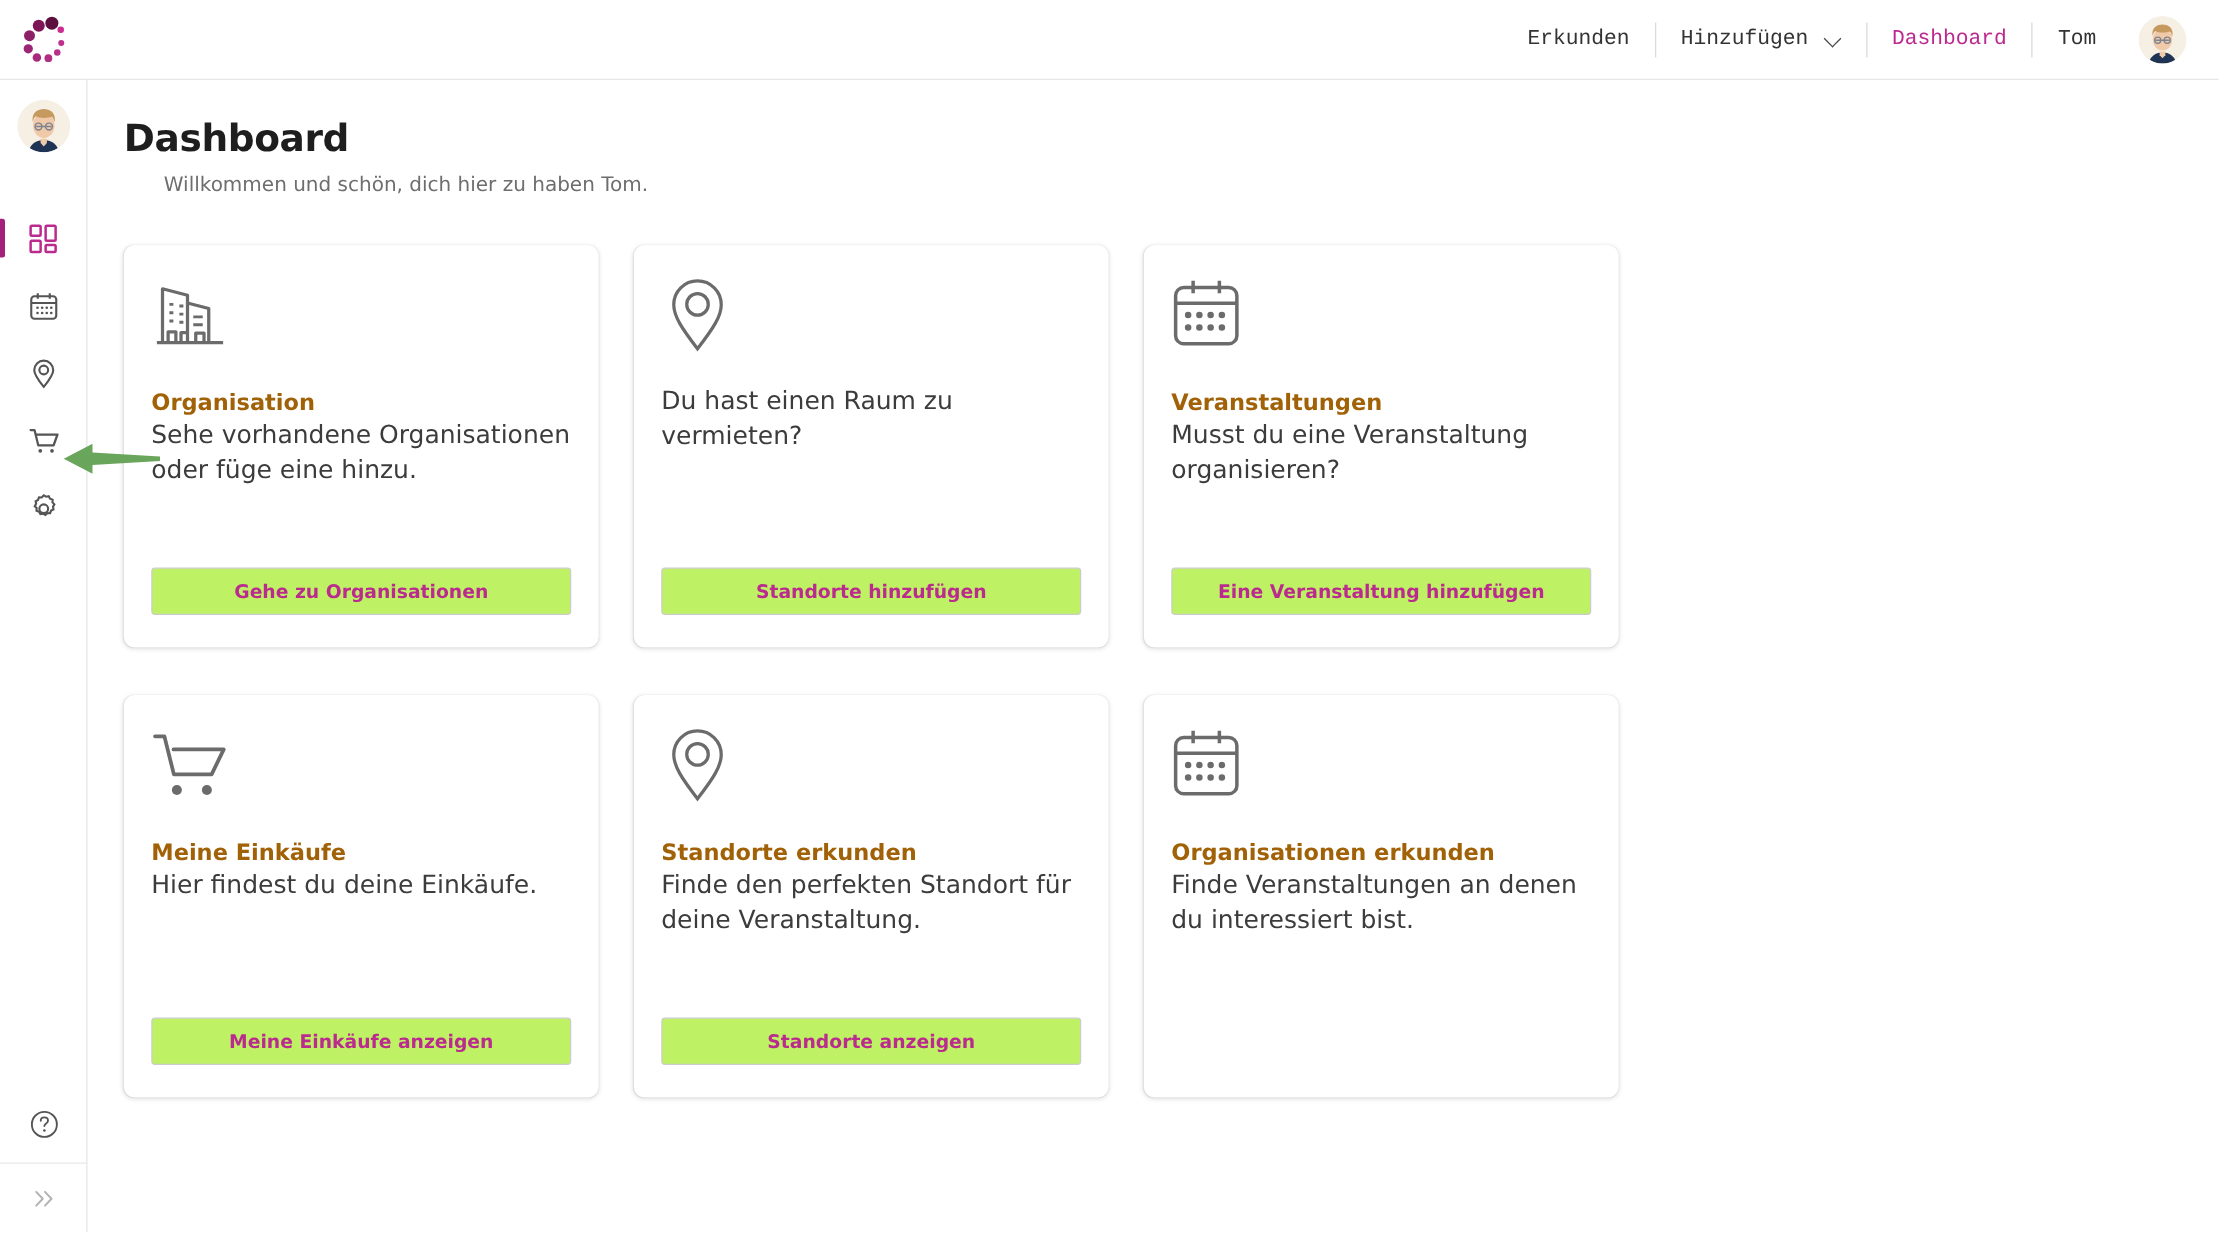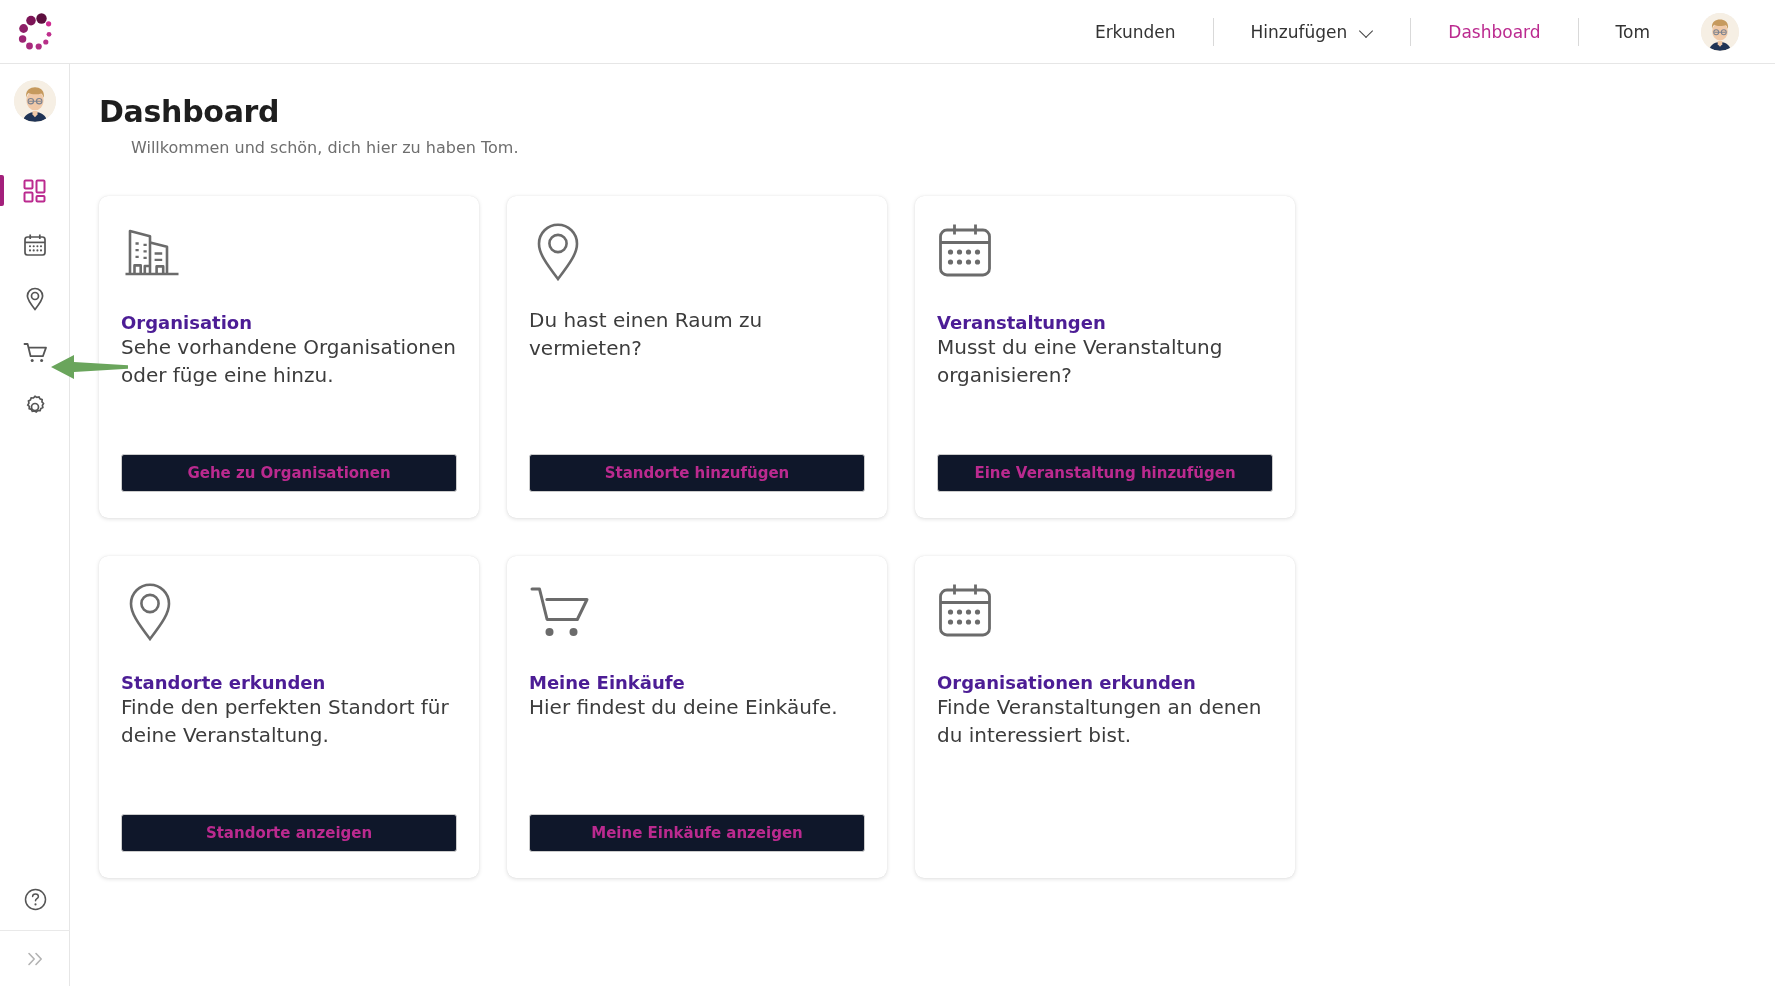--- a/index.html
+++ b/index.html
@@ -14,21 +14,21 @@
 
   
   #topbar {
     position:absolute; top:0; left:0; width:1775px; height:64px;
     background:#fff; border-bottom:1px solid #e6e6e6;
     display:flex; align-items:center; z-index:30;
   }
   #logo-wrap { width:70px; height:64px; display:flex; align-items:center; justify-content:center; }
   #topnav {
     margin-left:auto; display:flex; align-items:center; height:64px;
-    padding-right:36px; gap:17px;
+    padding-right:26px; gap:0;font-family:Liberation Mono, monospace;
   }
   .nav-item {
     font-size:17px; color:#333; padding:0 20px; line-height:30px;
     display:flex; align-items:center; gap:13px; white-space:nowrap;
   }
   .nav-item.accent { color:#bb2a8f; }
   .nav-sep { width:1px; height:28px; background:#d9d9d9; }
   .chev { display:inline-block; width:13px; height:13px; position:relative; }
   .chev:before {
     content:""; position:absolute; left:1px; top:1px; width:9px; height:9px;
@@ -80,25 +80,25 @@
   }
   .card {
     background:#fff; border-radius:9px;
     box-shadow:0 1px 4px rgba(0,0,0,.13), 0 0 1px rgba(0,0,0,.10);
     padding:26px 22px 26px 22px;
     display:flex; flex-direction:column;
     min-height:322px;
   }
   .card-icon { height:84px; display:flex; align-items:flex-start; color:#6b6b6b; }
   .card-icon svg { display:block; }
-  .card-title { font-size:18px; font-weight:bold; color:#4c1d95; margin-top:6px; }
+  .card-title { font-size:18px; font-weight:bold; color:#a16207; margin-top:6px; }
   .card-desc { font-size:20px; color:#3c3c3c; line-height:1.42; margin-top:0; }
   .card-btn {
     margin-top:auto; display:block; width:100%; height:38px;
-    background:#0f172a; border:1px solid #cccccc; border-radius:3px;
+    background:#bef264; border:1px solid #cccccc; border-radius:3px;
     color:#bb2a8f; font-size:15px; font-weight:bold;
     font-family:"DejaVu Sans", sans-serif;
     cursor:pointer; line-height:36px; text-align:center;
   }
 
   
   #arrow { position:absolute; left:48px; top:352px; z-index:60; pointer-events:none; }
 </style>
 </head>
 <body>
@@ -309,41 +309,41 @@
           </g>
         </svg>
       </div>
       <div class="card-title">Veranstaltungen</div>
       <div class="card-desc">Musst du eine Veranstaltung organisieren?</div>
       <button class="card-btn">Eine Veranstaltung hinzufügen</button>
     </div>
 
     <div class="card">
       <div class="card-icon">
-        <svg width="58" height="62" viewBox="0 0 58 62" fill="none" stroke="#6b6b6b" stroke-width="2.6">
-          <path d="M29 57c12.6-16.4 19-26 19-35.3A19 19 0 0 0 10 21.7C10 31 16.4 40.6 29 57z"></path>
-          <circle cx="29" cy="21.5" r="8.6"></circle>
-        </svg>
-      </div>
-      <div class="card-title">Standorte erkunden</div>
-      <div class="card-desc">Finde den perfekten Standort für deine Veranstaltung.</div>
-      <button class="card-btn">Standorte anzeigen</button>
-    </div>
-
-    <div class="card">
-      <div class="card-icon">
         <svg width="64" height="62" viewBox="0 0 64 62" fill="none" stroke="#6b6b6b" stroke-width="3" stroke-linecap="round" stroke-linejoin="round">
           <path d="M3 7h7.5l7.6 30.5h30.2L58 17.5H17.8"></path>
           <circle cx="20.5" cy="50" r="4" fill="#6b6b6b" stroke="none"></circle>
           <circle cx="44.5" cy="50" r="4" fill="#6b6b6b" stroke="none"></circle>
         </svg>
       </div>
       <div class="card-title">Meine Einkäufe</div>
       <div class="card-desc">Hier findest du deine Einkäufe.</div>
       <button class="card-btn">Meine Einkäufe anzeigen</button>
+    </div>
+
+    <div class="card">
+      <div class="card-icon">
+        <svg width="58" height="62" viewBox="0 0 58 62" fill="none" stroke="#6b6b6b" stroke-width="2.6">
+          <path d="M29 57c12.6-16.4 19-26 19-35.3A19 19 0 0 0 10 21.7C10 31 16.4 40.6 29 57z"></path>
+          <circle cx="29" cy="21.5" r="8.6"></circle>
+        </svg>
+      </div>
+      <div class="card-title">Standorte erkunden</div>
+      <div class="card-desc">Finde den perfekten Standort für deine Veranstaltung.</div>
+      <button class="card-btn">Standorte anzeigen</button>
     </div>
 
     <div class="card">
       <div class="card-icon">
         <svg width="62" height="60" viewBox="0 0 62 60" fill="none" stroke="#6b6b6b" stroke-width="2.8">
           <rect x="3.5" y="8" width="49" height="45" rx="6.5"></rect>
           <path d="M17.5 2.5v10M38.5 2.5v10"></path>
           <path d="M3.5 20.5h49"></path>
           <g fill="#6b6b6b" stroke="none">
             <circle cx="13.5" cy="30" r="2.6"></circle>

